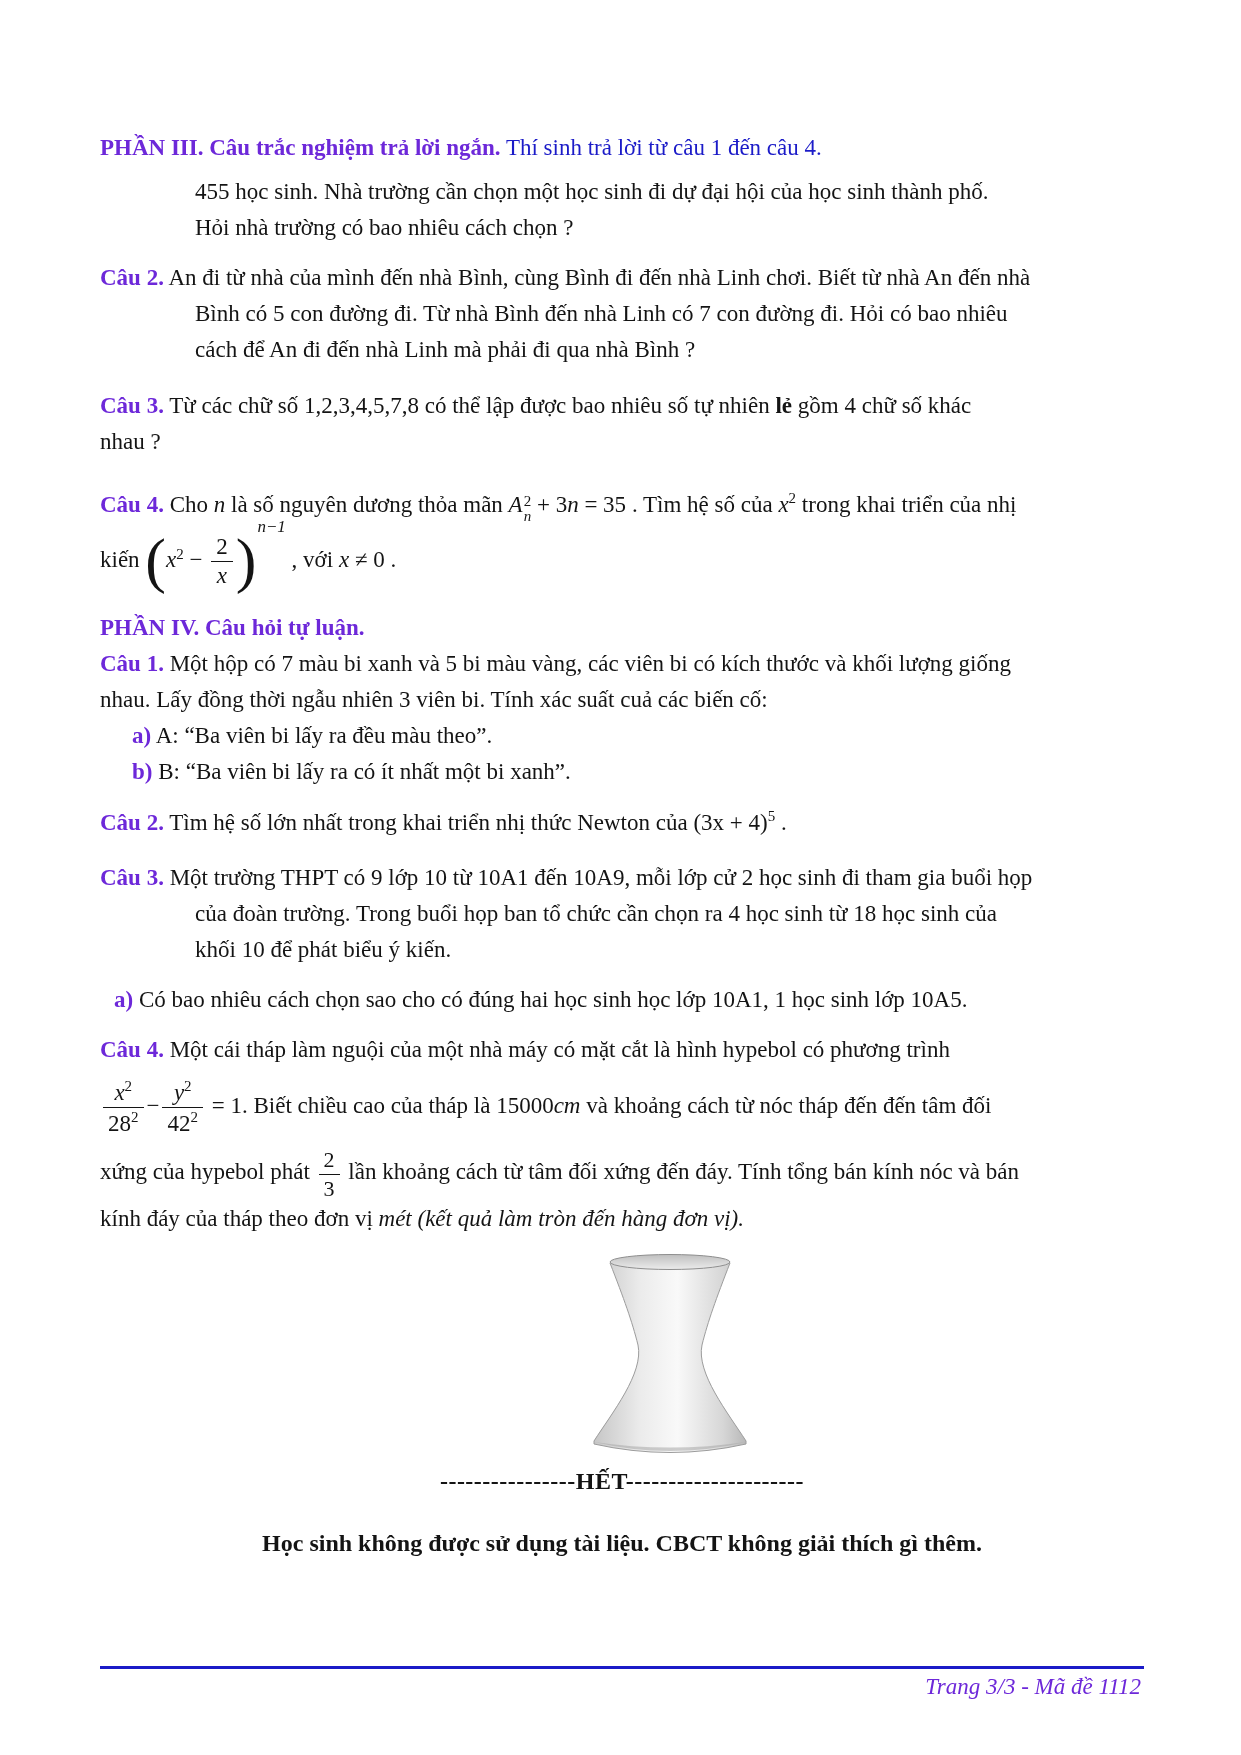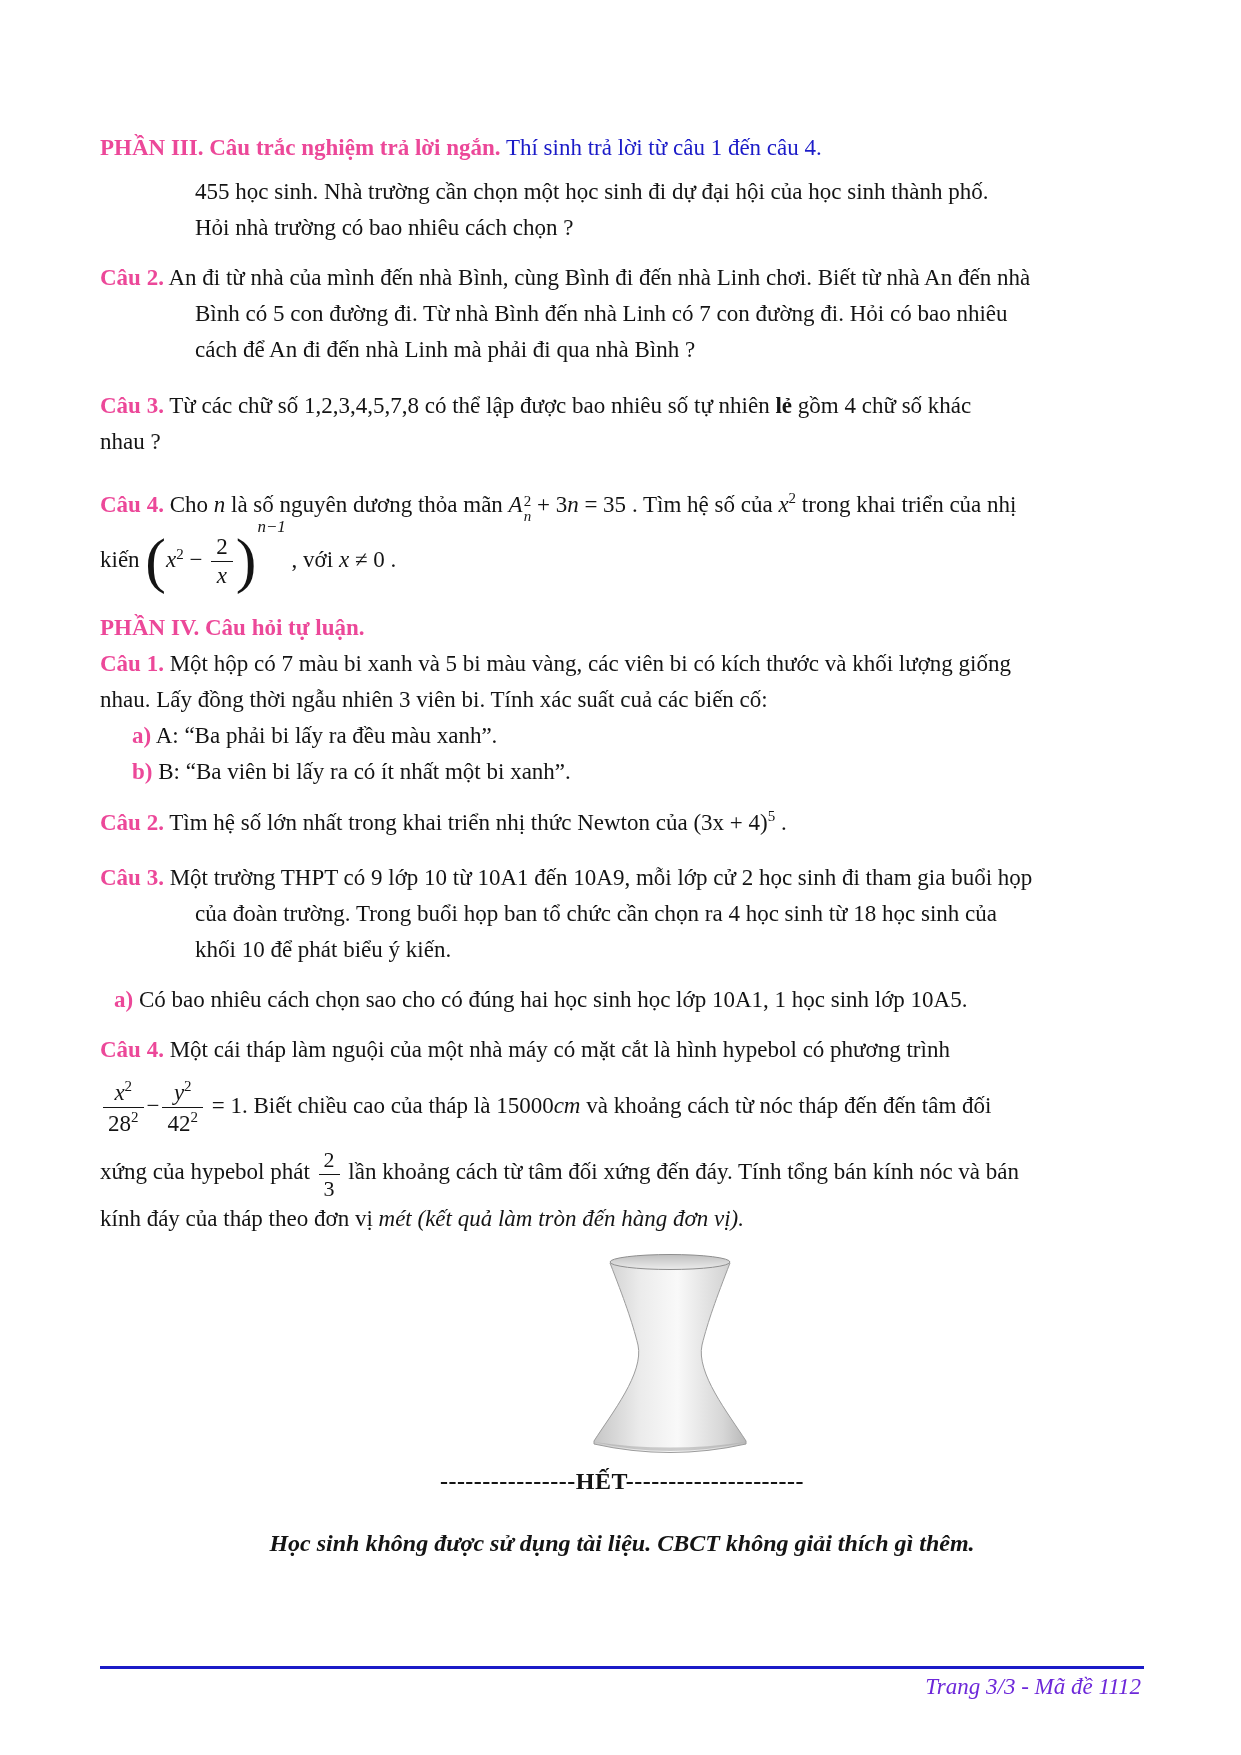--- a/index.html
+++ b/index.html
@@ -9,21 +9,21 @@
     background:#ffffff;
     font-family:"Liberation Serif","DejaVu Serif",serif;
     color:#141414;
     overflow:hidden;
   }
   .content{
     position:absolute;left:100px;top:130px;width:1044px;
     font-size:23px;line-height:36px;
   }
   .blue{color:#1b1bc8;text-align:center;}
-  b.lbl{color:#ec4899;font-weight:bold;}
+  b.lbl{color:#6d28d9;font-weight:bold;}
   .line{white-space:nowrap;}
   .ind{padding-left:95px;}
   .ind-a1{padding-left:32px;}
   .ind-a2{padding-left:14px;}
   .mt-s{margin-top:8px;}
   .mt-m{margin-top:14px;}
   .mt-l{margin-top:20px;}
   i.v{font-style:italic;}
   sup.s{font-size:15px;}
   
@@ -35,21 +35,21 @@
   .frac .den{display:block;padding:1px 5px 0;}
   .frac.small{font-size:22px;}
   
   .bparen{font-size:62px;line-height:0;vertical-align:middle;font-weight:400;position:relative;top:-2px;}
   .bexp{font-size:17px;font-style:italic;position:relative;top:-26px;margin-left:1px;}
   .eqline{margin-top:10px;}
   
   .figure-wrap{margin-top:14px;height:208px;position:relative;}
   .figure-wrap svg{position:absolute;left:472px;top:0;}
   .het{margin-top:4px;text-align:center;font-weight:bold;font-size:24px;letter-spacing:0.5px;}
-  .note{margin-top:26px;text-align:center;font-weight:bold;font-style:italic;font-size:24px;}
+  .note{margin-top:26px;text-align:center;font-weight:bold;font-size:24px;}
   .footer-rule{position:absolute;left:100px;top:1666px;width:1044px;height:3px;background:#1b1bc8;}
   .footer-label{
     position:absolute;right:100px;top:1674px;
     color:#6d28d9;font-style:italic;font-size:23px;
   }
 </style>
 </head>
 <body>
 
 <div class="page">
@@ -80,21 +80,21 @@
       <div class="eqline"><span>kiến </span><span class="bparen">(</span><i class="v">x</i><sup class="s">2</sup><span> − </span><span class="frac"><span class="num">2</span><span class="den"><i class="v">x</i></span></span><span class="bparen">)</span><sup class="bexp">n−1</sup><span> , với </span><i class="v">x</i><span> ≠ 0</span><span> .</span></div>
     </div>
 
     <div class="line mt-l">
       <b class="lbl">PHẦN IV. Câu hỏi tự luận.</b>
     </div>
 
     <div>
       <div class="line"><b class="lbl">Câu 1.</b><span> Một hộp có 7 màu bi xanh và 5 bi màu vàng, các viên bi có kích thước và khối lượng giống</span></div>
       <div class="line">nhau. Lấy đồng thời ngẫu nhiên 3 viên bi. Tính xác suất cuả các biến cố:</div>
-      <div class="line ind-a1"><b class="lbl">a)</b><span> A: “Ba phải bi lấy ra đều màu xanh”.</span></div>
+      <div class="line ind-a1"><b class="lbl">a)</b><span> A: “Ba viên bi lấy ra đều màu theo”.</span></div>
       <div class="line ind-a1"><b class="lbl">b)</b><span> B: “Ba viên bi lấy ra có ít nhất một bi xanh”.</span></div>
     </div>
 
     <div class="line mt-s">
       <b class="lbl">Câu 2.</b><span> Tìm hệ số lớn nhất trong khai triển nhị thức Newton của </span><span>(3x + 4)</span><sup class="s">5</sup><span> .</span>
     </div>
 
     <div class="mt-l">
       <div class="line"><b class="lbl">Câu 3.</b><span> Một trường THPT có 9 lớp 10 từ 10A1 đến 10A9, mỗi lớp cử 2 học sinh đi tham gia buổi họp</span></div>
       <div class="line ind">của đoàn trường. Trong buổi họp ban tổ chức cần chọn ra 4 học sinh từ 18 học sinh của</div>

